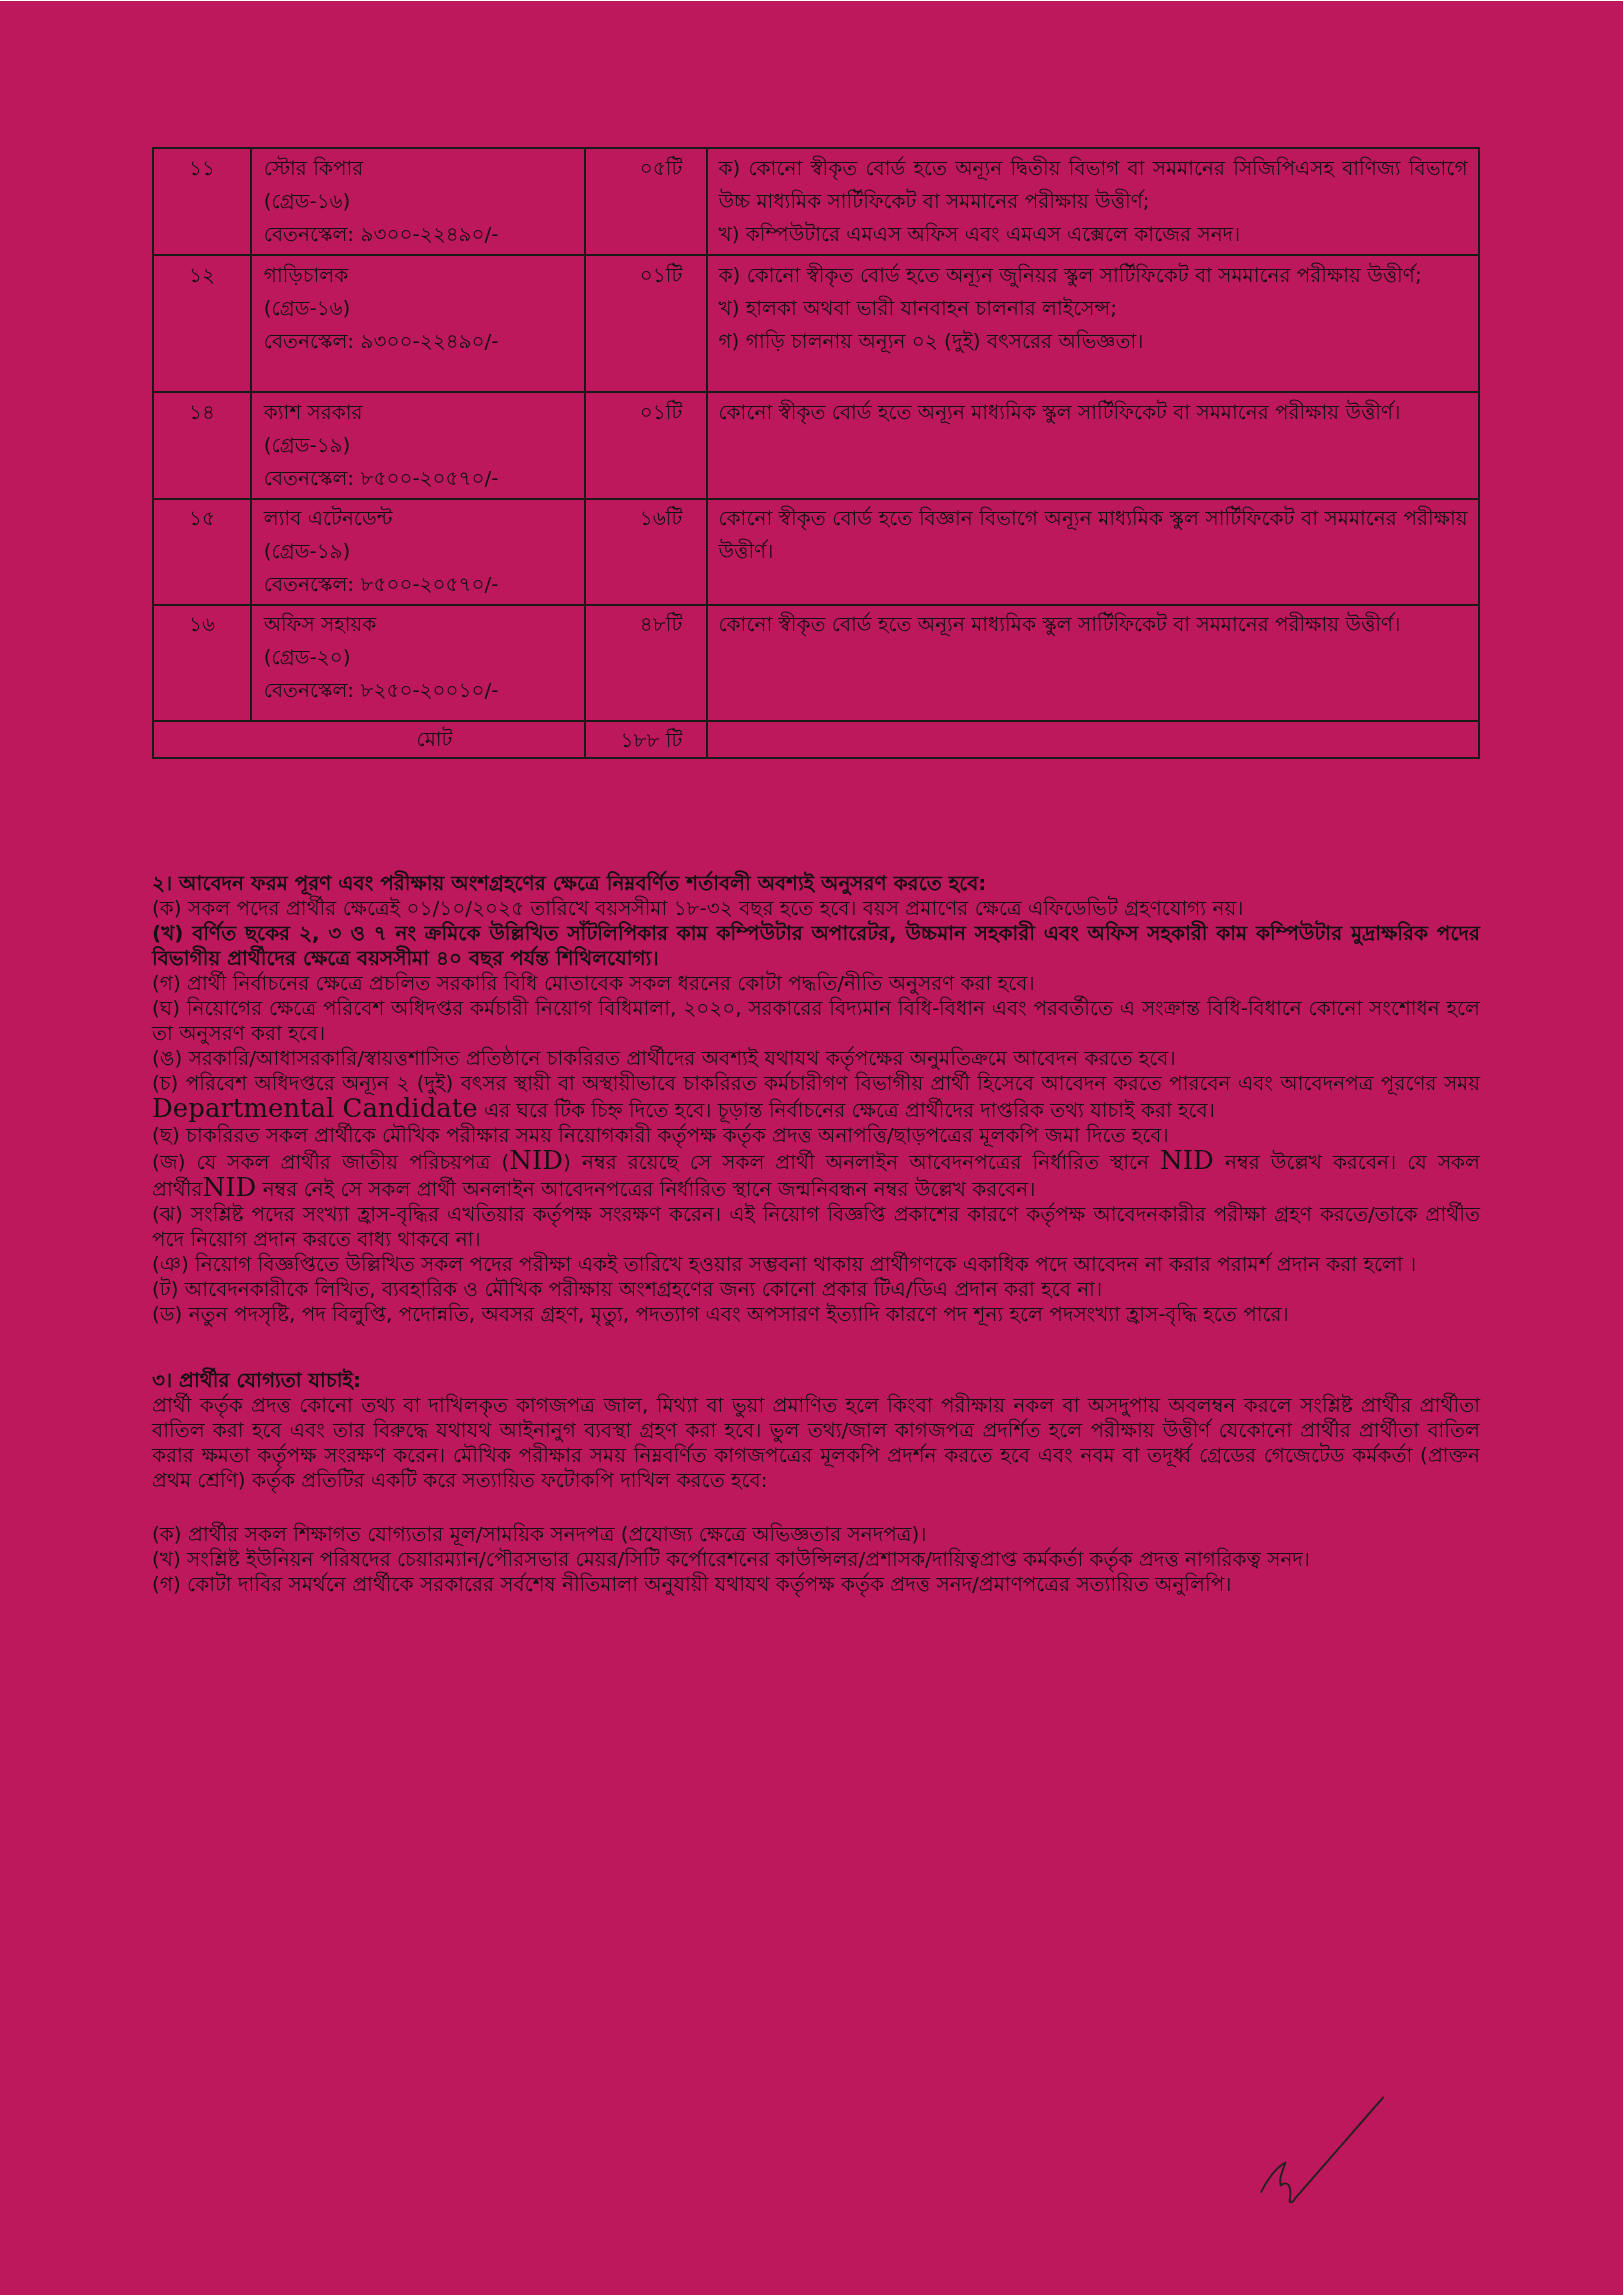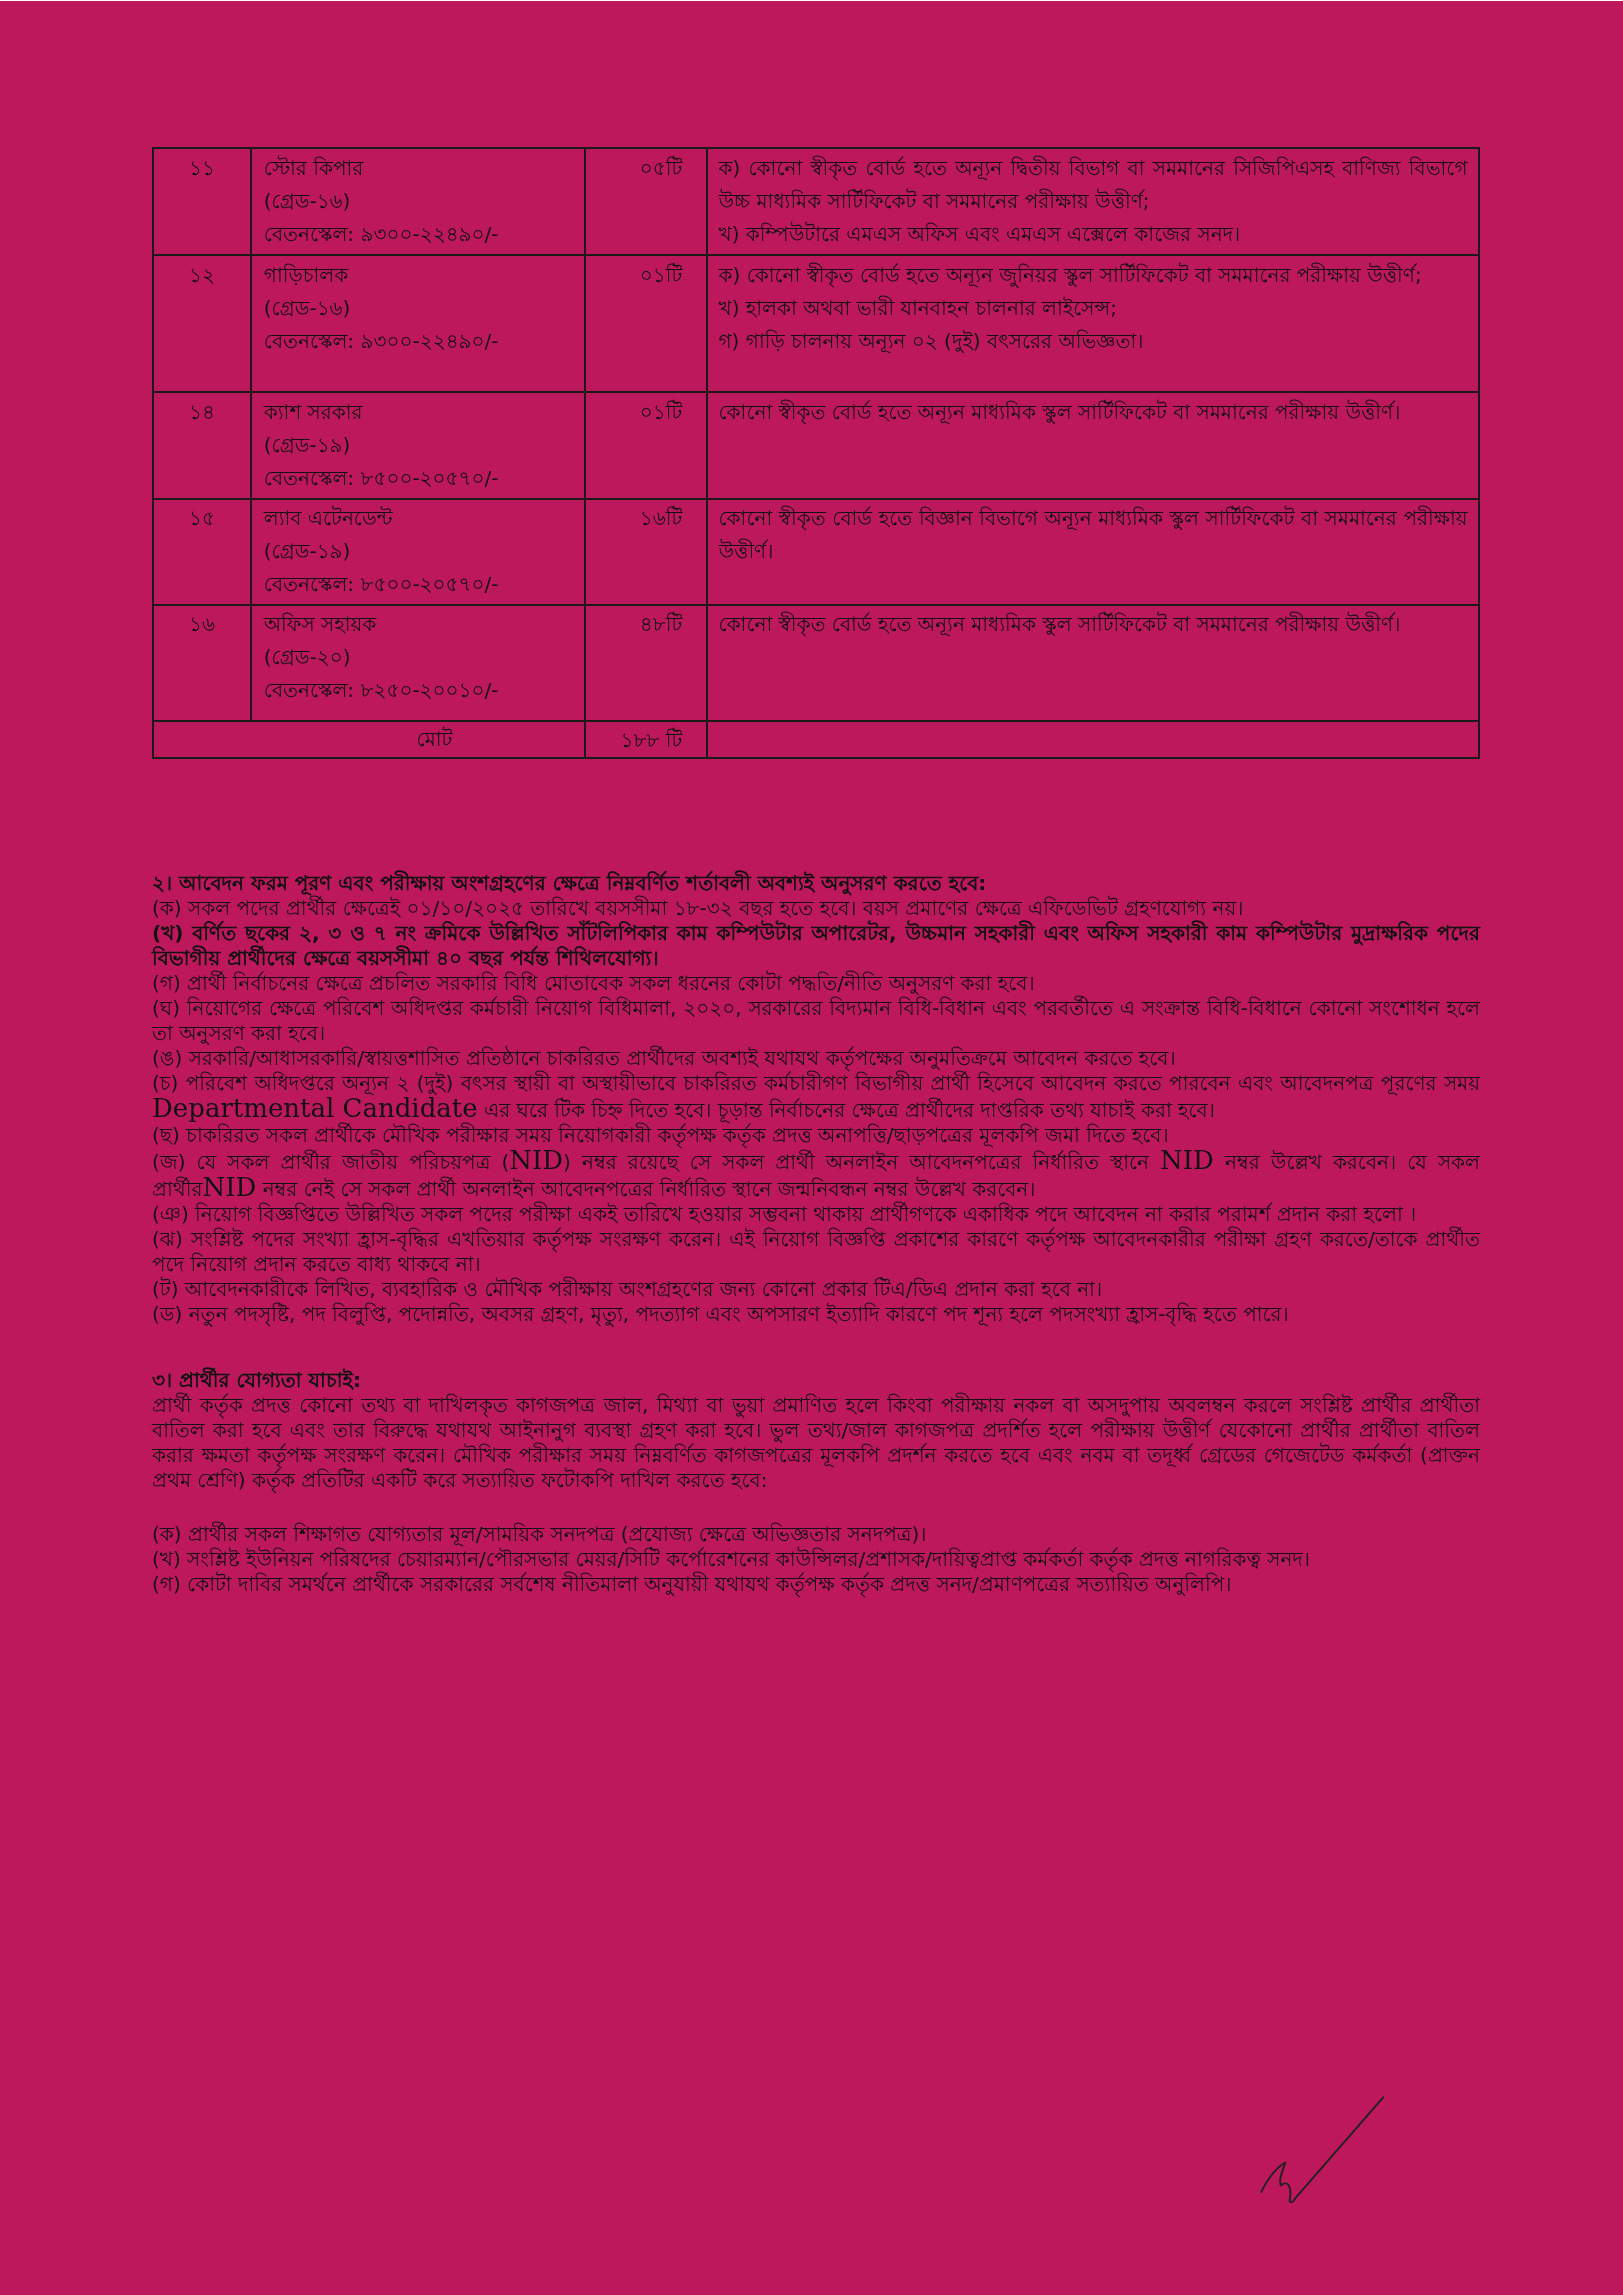--- a/index.html
+++ b/index.html
@@ -138,22 +138,22 @@
     <p class="para">(গ) প্রার্থী নির্বাচনের ক্ষেত্রে প্রচলিত সরকারি বিধি মোতাবেক সকল ধরনের কোটা পদ্ধতি/নীতি অনুসরণ করা হবে।</p>
     <p class="para">(ঘ) নিয়োগের ক্ষেত্রে পরিবেশ অধিদপ্তর কর্মচারী নিয়োগ বিধিমালা, ২০২০, সরকারের বিদ্যমান বিধি-বিধান এবং পরবর্তীতে এ সংক্রান্ত বিধি-বিধানে কোনো সংশোধন হলে তা অনুসরণ করা হবে।</p>
     <p class="para">(ঙ) সরকারি/আধাসরকারি/স্বায়ত্তশাসিত প্রতিষ্ঠানে চাকরিরত প্রার্থীদের অবশ্যই যথাযথ কর্তৃপক্ষের অনুমতিক্রমে আবেদন করতে হবে।</p>
     <p class="para">
       <span>(চ) পরিবেশ অধিদপ্তরে অন্যূন ২ (দুই) বৎসর স্থায়ী বা অস্থায়ীভাবে চাকরিরত কর্মচারীগণ বিভাগীয় প্রার্থী হিসেবে আবেদন করতে পারবেন এবং আবেদনপত্র পূরণের সময়</span>
       <span class="latin-big">Departmental Candidate</span>
       <span>এর ঘরে টিক চিহ্ন দিতে হবে। চূড়ান্ত নির্বাচনের ক্ষেত্রে প্রার্থীদের দাপ্তরিক তথ্য যাচাই করা হবে।</span>
     </p>
     <p class="para">(ছ) চাকরিরত সকল প্রার্থীকে মৌখিক পরীক্ষার সময় নিয়োগকারী কর্তৃপক্ষ কর্তৃক প্রদত্ত অনাপত্তি/ছাড়পত্রের মূলকপি জমা দিতে হবে।</p>
     <p class="para"><span>(জ) যে সকল প্রার্থীর জাতীয় পরিচয়পত্র (</span><span class="latin-big">NID</span><span>) নম্বর রয়েছে সে সকল প্রার্থী অনলাইন আবেদনপত্রের নির্ধারিত স্থানে</span> <span class="latin-big">NID</span> <span>নম্বর উল্লেখ করবেন। যে সকল প্রার্থীর</span><span class="latin-big">NID</span> <span>নম্বর নেই সে সকল প্রার্থী অনলাইন আবেদনপত্রের নির্ধারিত স্থানে জন্মনিবন্ধন নম্বর উল্লেখ করবেন।</span></p>
+    <p class="para">(ঝ) সংশ্লিষ্ট পদের সংখ্যা হ্রাস-বৃদ্ধির এখতিয়ার কর্তৃপক্ষ সংরক্ষণ করেন। এই নিয়োগ বিজ্ঞপ্তি প্রকাশের কারণে কর্তৃপক্ষ আবেদনকারীর পরীক্ষা গ্রহণ করতে/তাকে প্রার্থীত পদে নিয়োগ প্রদান করতে বাধ্য থাকবে না।</p>
     <p class="para">(ঞ) নিয়োগ বিজ্ঞপ্তিতে উল্লিখিত সকল পদের পরীক্ষা একই তারিখে হওয়ার সম্ভবনা থাকায় প্রার্থীগণকে একাধিক পদে আবেদন না করার পরামর্শ প্রদান করা হলো ।</p>
-    <p class="para">(ঝ) সংশ্লিষ্ট পদের সংখ্যা হ্রাস-বৃদ্ধির এখতিয়ার কর্তৃপক্ষ সংরক্ষণ করেন। এই নিয়োগ বিজ্ঞপ্তি প্রকাশের কারণে কর্তৃপক্ষ আবেদনকারীর পরীক্ষা গ্রহণ করতে/তাকে প্রার্থীত পদে নিয়োগ প্রদান করতে বাধ্য থাকবে না।</p>
     <p class="para">(ট) আবেদনকারীকে লিখিত, ব্যবহারিক ও মৌখিক পরীক্ষায় অংশগ্রহণের জন্য কোনো প্রকার টিএ/ডিএ প্রদান করা হবে না।</p>
     <p class="para">(ড) নতুন পদসৃষ্টি, পদ বিলুপ্তি, পদোন্নতি, অবসর গ্রহণ, মৃত্যু, পদত্যাগ এবং অপসারণ ইত্যাদি কারণে পদ শূন্য হলে পদসংখ্যা হ্রাস-বৃদ্ধি হতে পারে।</p>
 
     <div class="sec3-gap"></div>
 
     <p class="para bold">৩। প্রার্থীর যোগ্যতা যাচাই:</p>
     <p class="para">প্রার্থী কর্তৃক প্রদত্ত কোনো তথ্য বা দাখিলকৃত কাগজপত্র জাল, মিথ্যা বা ভুয়া প্রমাণিত হলে কিংবা পরীক্ষায় নকল বা অসদুপায় অবলম্বন করলে সংশ্লিষ্ট প্রার্থীর প্রার্থীতা বাতিল করা হবে এবং তার বিরুদ্ধে যথাযথ আইনানুগ ব্যবস্থা গ্রহণ করা হবে। ভুল তথ্য/জাল কাগজপত্র প্রদর্শিত হলে পরীক্ষায় উত্তীর্ণ যেকোনো প্রার্থীর প্রার্থীতা বাতিল করার ক্ষমতা কর্তৃপক্ষ সংরক্ষণ করেন। মৌখিক পরীক্ষার সময় নিম্নবর্ণিত কাগজপত্রের মূলকপি প্রদর্শন করতে হবে এবং নবম বা তদূর্ধ্ব গ্রেডের গেজেটেড কর্মকর্তা (প্রাক্তন প্রথম শ্রেণি) কর্তৃক প্রতিটির একটি করে সত্যায়িত ফটোকপি দাখিল করতে হবে:</p>
 
     <div class="sec3-list-gap"></div>
 

